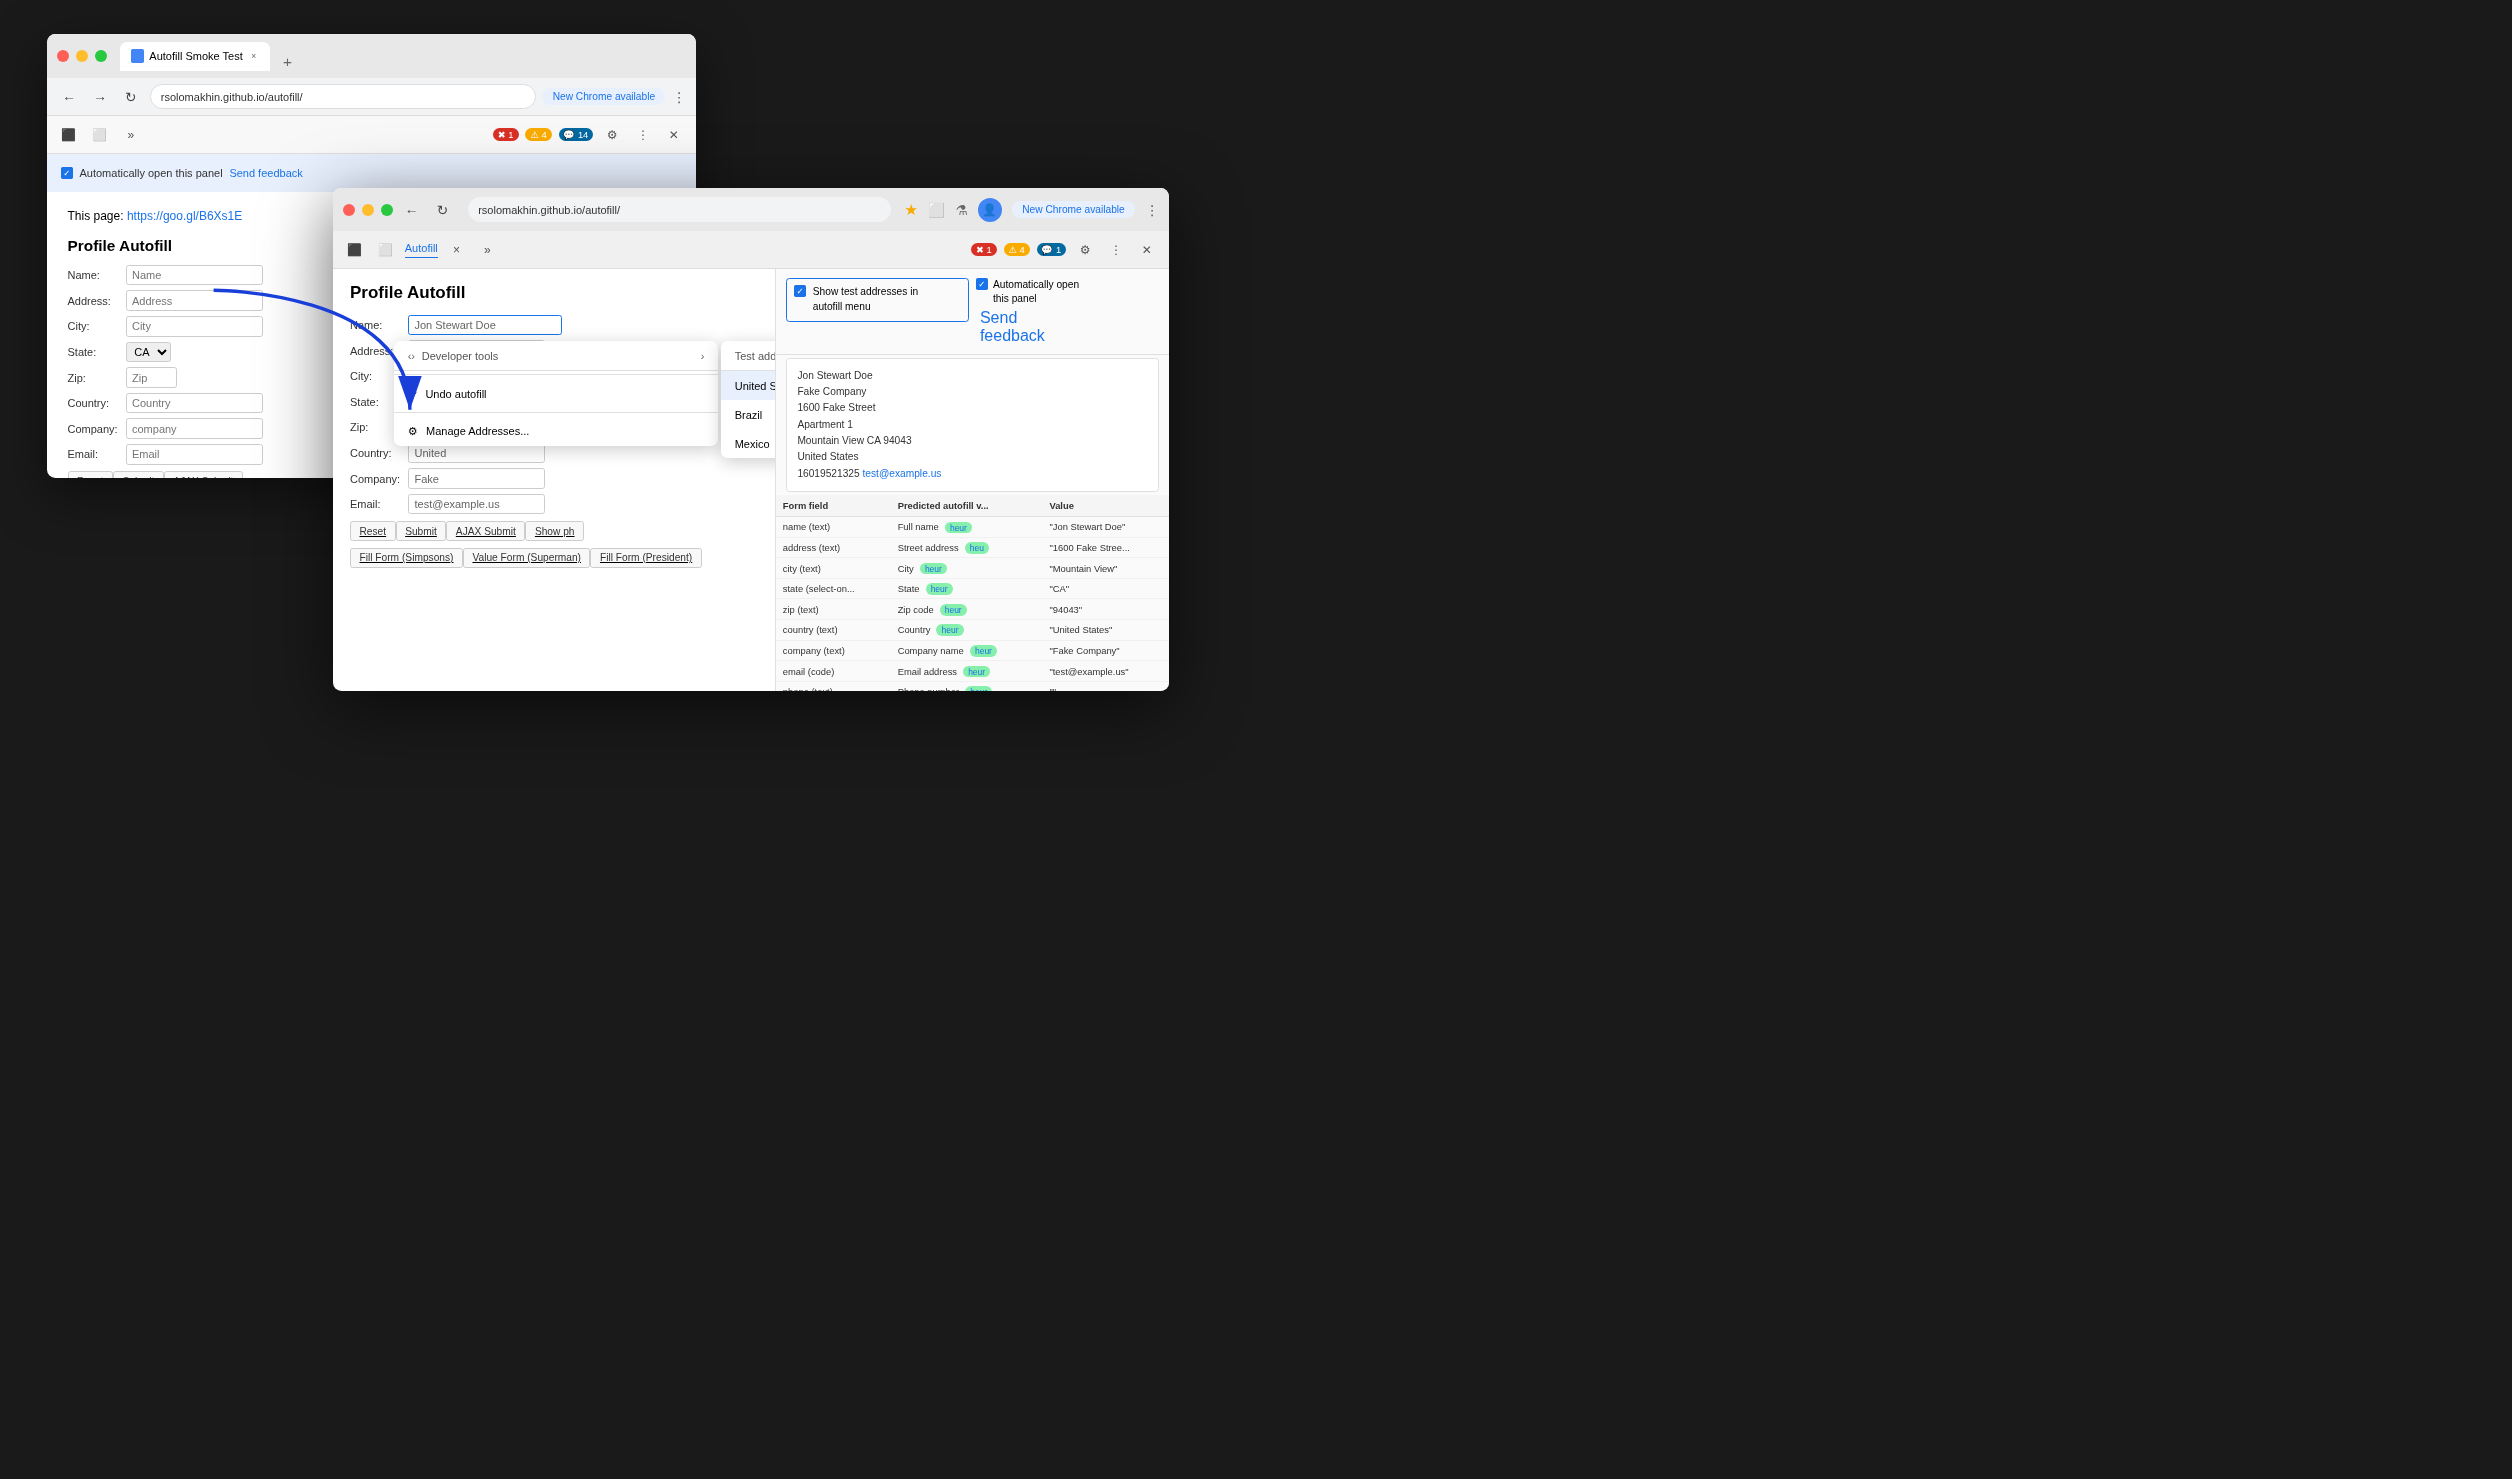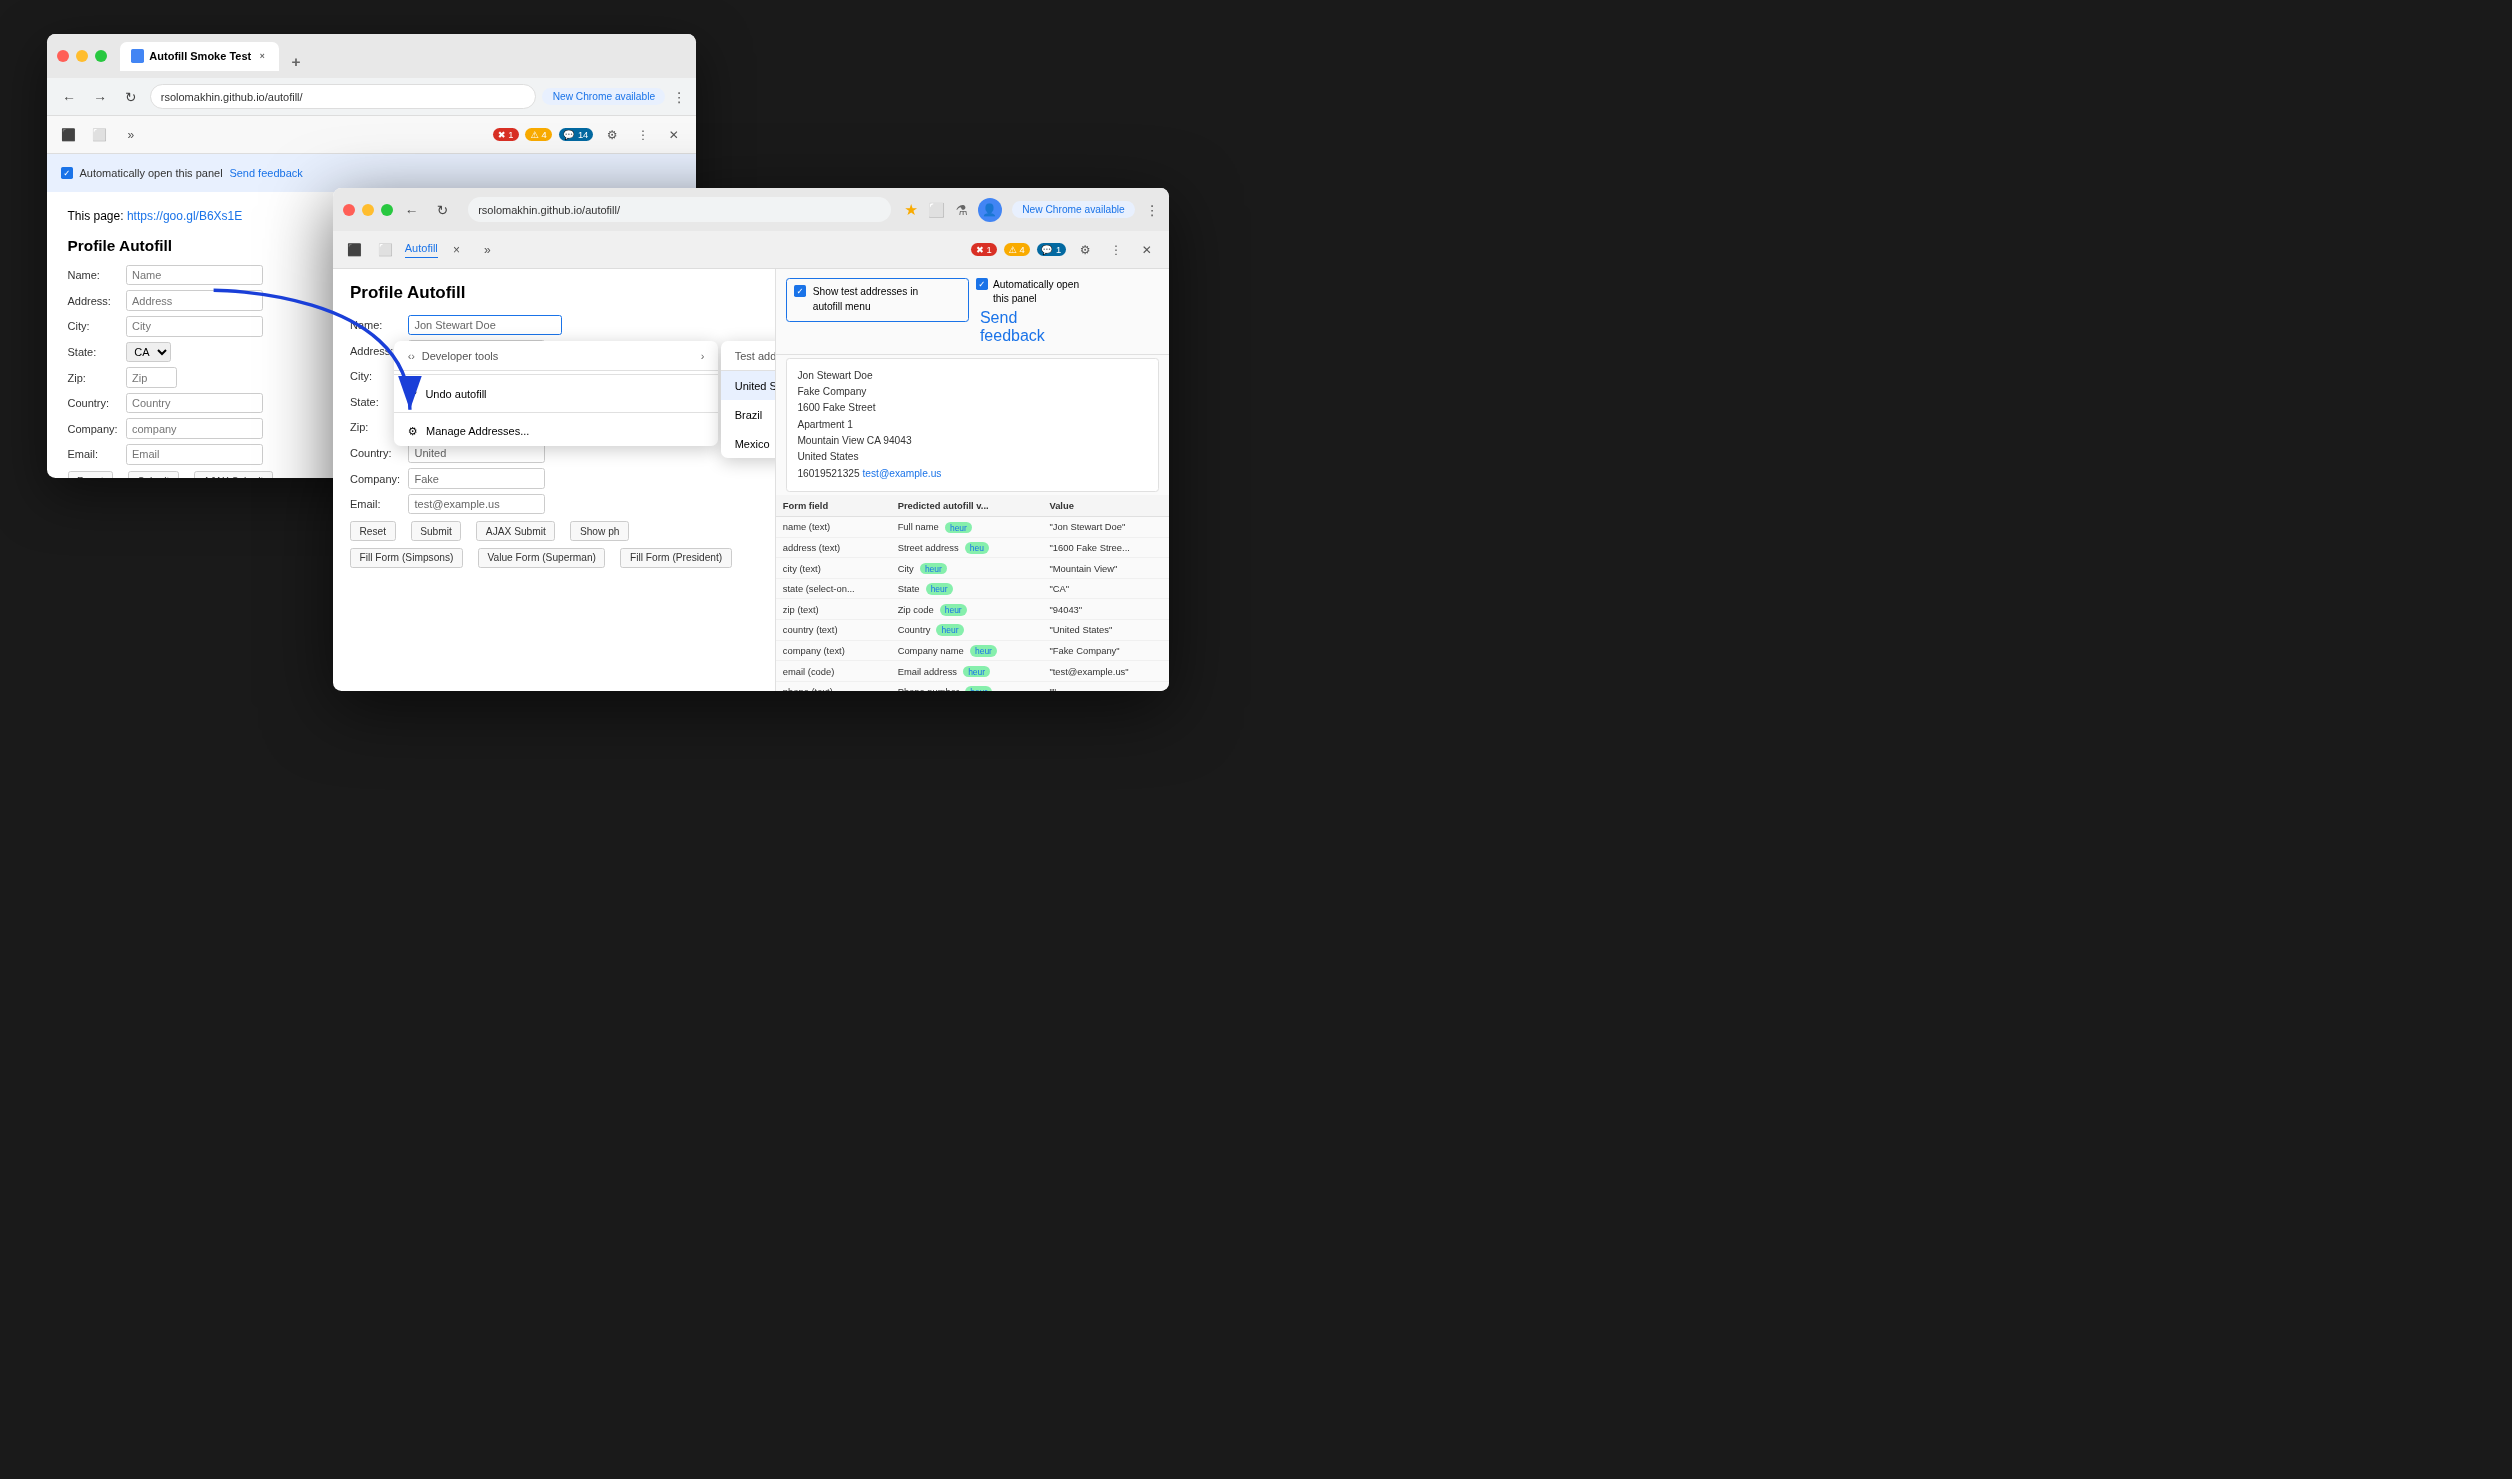--- a/index.html
+++ b/index.html
@@ -39,21 +39,20 @@
     }
     .tl-red { background: #ff5f57; }
     .tl-yellow { background: #ffbd2e; }
     .tl-green { background: #28c840; }
     .tab-bar-back {
       display: flex;
       align-items: flex-end;
       gap: 8px;
       flex: 1;
       margin-left: 6.8px;
-      font-weight: bold;
     }
     .tab-item {
       background: #ffffff;
       border-radius: 6.8px 6.8px 0 0;
       padding: 5.1px 10.2px;
       font-size: 11px;
       display: flex;
       align-items: center;
       gap: 5.1px;
       height: 29px;
@@ -192,23 +191,24 @@
     }
     .state-select {
       border: 0.9px solid #ccc;
       border-radius: 2.6px;
       padding: 1.7px 3.4px;
       font-size: 11px;
       height: 20.5px;
     }
     .form-buttons {
       display: flex;
-      gap: 15px;
+      gap: 0;
       margin-top: 6.8px;
       flex-wrap: wrap;
+      text-decoration: underline;
     }
     .btn {
       border: 0.9px solid #ccc;
       background: #f8f8f8;
       border-radius: 2.6px;
       padding: 3.4px 8.5px;
       font-size: 10.2px;
       cursor: pointer;
       color: #333;
     }

